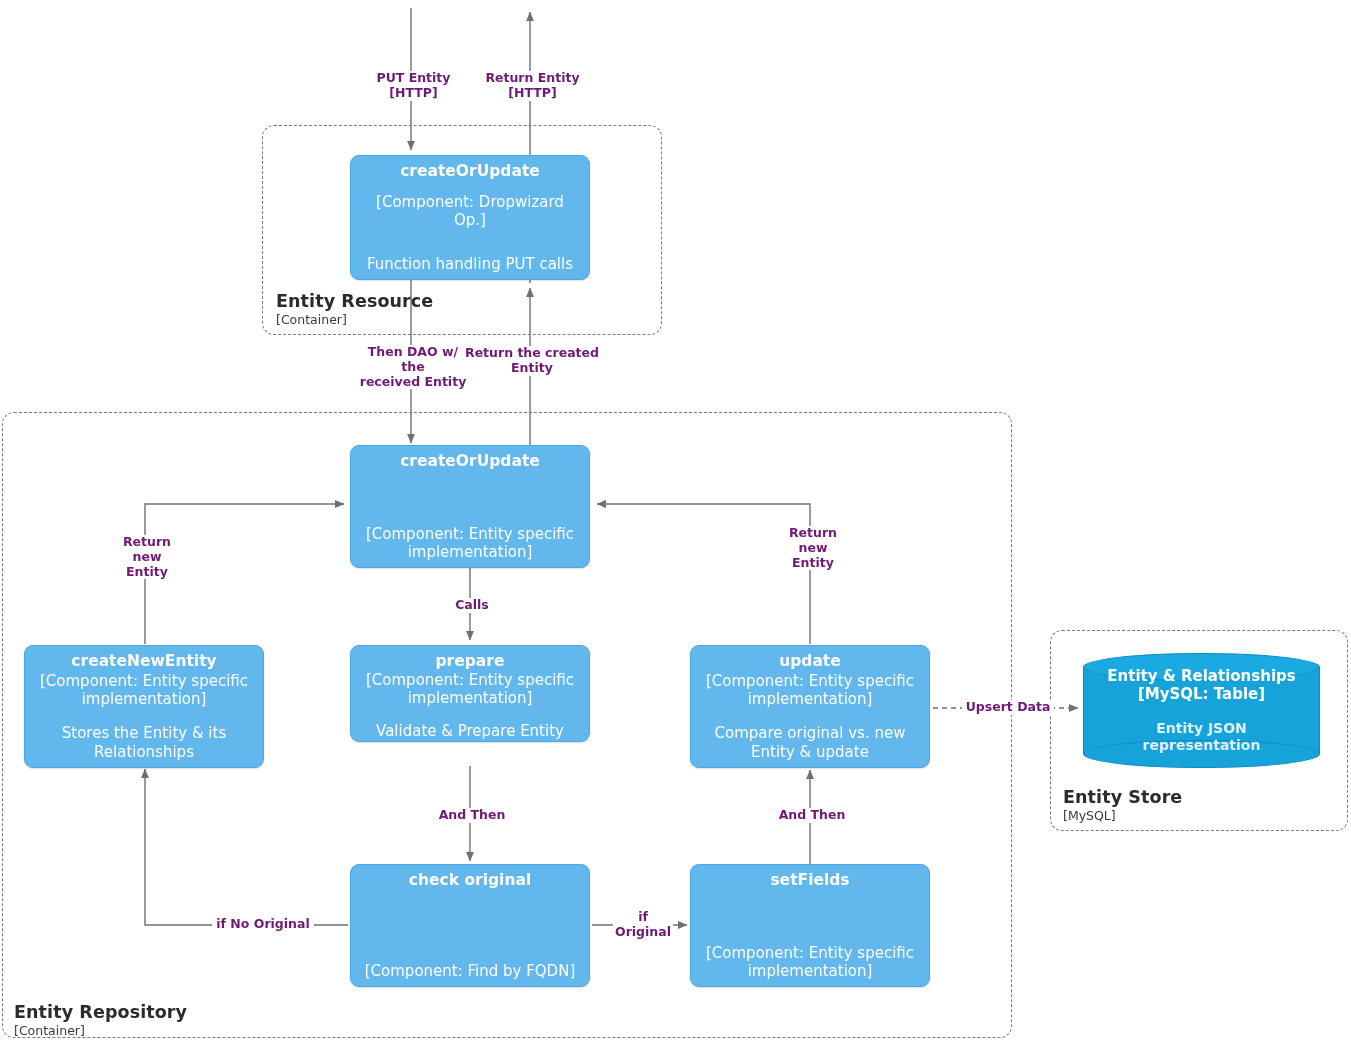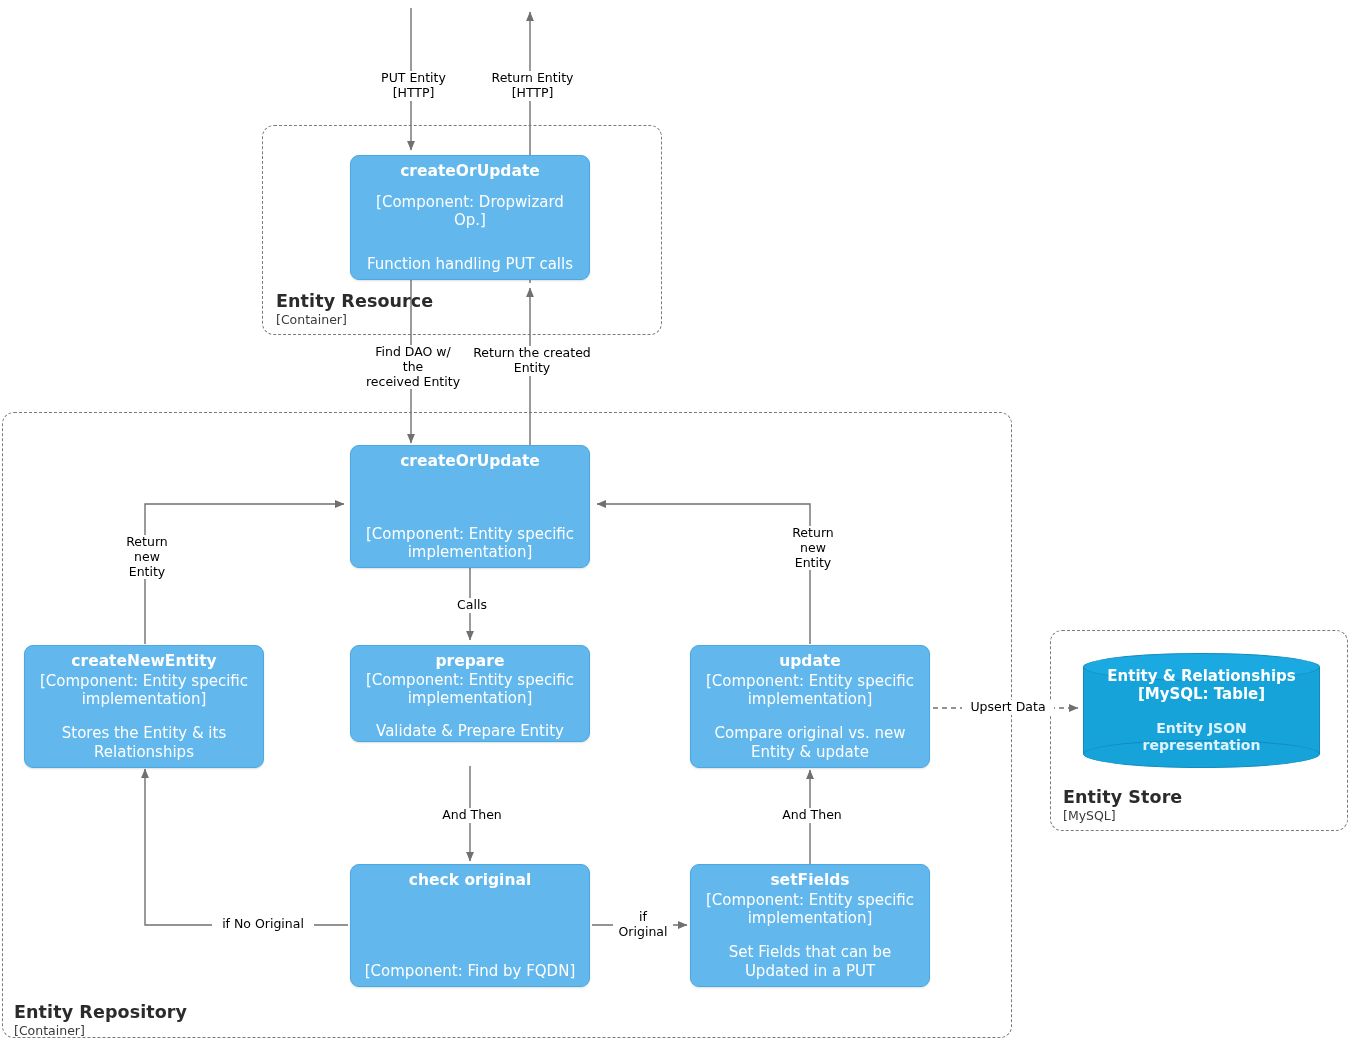--- a/index.html
+++ b/index.html
@@ -140,23 +140,23 @@
     font-size:14px;
     font-weight:bold;
     line-height:1.22;
     margin-top:16px;
     color:#dff1fb;
   }
 
   
   .edge-label{
     position:absolute;
-    color:#000000;
+    color:#701a75;
     font-size:12.5px;
-    font-weight:normal;
+    font-weight:bold;
     line-height:1.18;
     text-align:center;
     background:#ffffff;
     white-space:pre-line;
     padding:0 2px;
   }
 </style>
 </head>
 <body>
 
@@ -246,41 +246,40 @@
   </div>
 
   <div class="node" style="left:350px;top:864px;width:240px;height:123px;">
     <span class="n-title">check original</span>
     <span class="n-tech">[Component: Find by FQDN]</span>
   </div>
 
   <div class="node" style="left:690px;top:864px;width:240px;height:123px;">
     <span class="n-title">setFields</span>
     <span class="n-tech">[Component: Entity specific implementation]</span>
-    <span class="n-desc">Set Fields that can be Updated in a PUT</span>
   </div>
 
   <div class="db" style="left:1083px;top:653px;width:237px;height:115px;">
     <div class="db-body"></div>
     <div class="db-bottom"></div>
     <div class="db-top"></div>
     <div class="db-text">
       <span class="db-title">Entity &amp; Relationships</span>
       <span class="db-tech">[MySQL: Table]</span>
       <span class="db-desc">Entity JSON representation</span>
     </div>
   </div>
 
   <div class="edge-label" style="left:359px;top:71px;width:105px;">PUT Entity
 [HTTP]</div>
 
   <div class="edge-label" style="left:473px;top:71px;width:115px;">Return Entity
 [HTTP]</div>
 
-  <div class="edge-label" style="left:355px;top:345px;width:112px;">Find DAO w/
+  <div class="edge-label" style="left:355px;top:345px;width:112px;">Then DAO w/
 the
 received Entity</div>
 
   <div class="edge-label" style="left:463px;top:346px;width:134px;">Return the created
 Entity</div>
 
   <div class="edge-label" style="left:111px;top:535px;width:68px;">Return
 new
 Entity</div>
 

